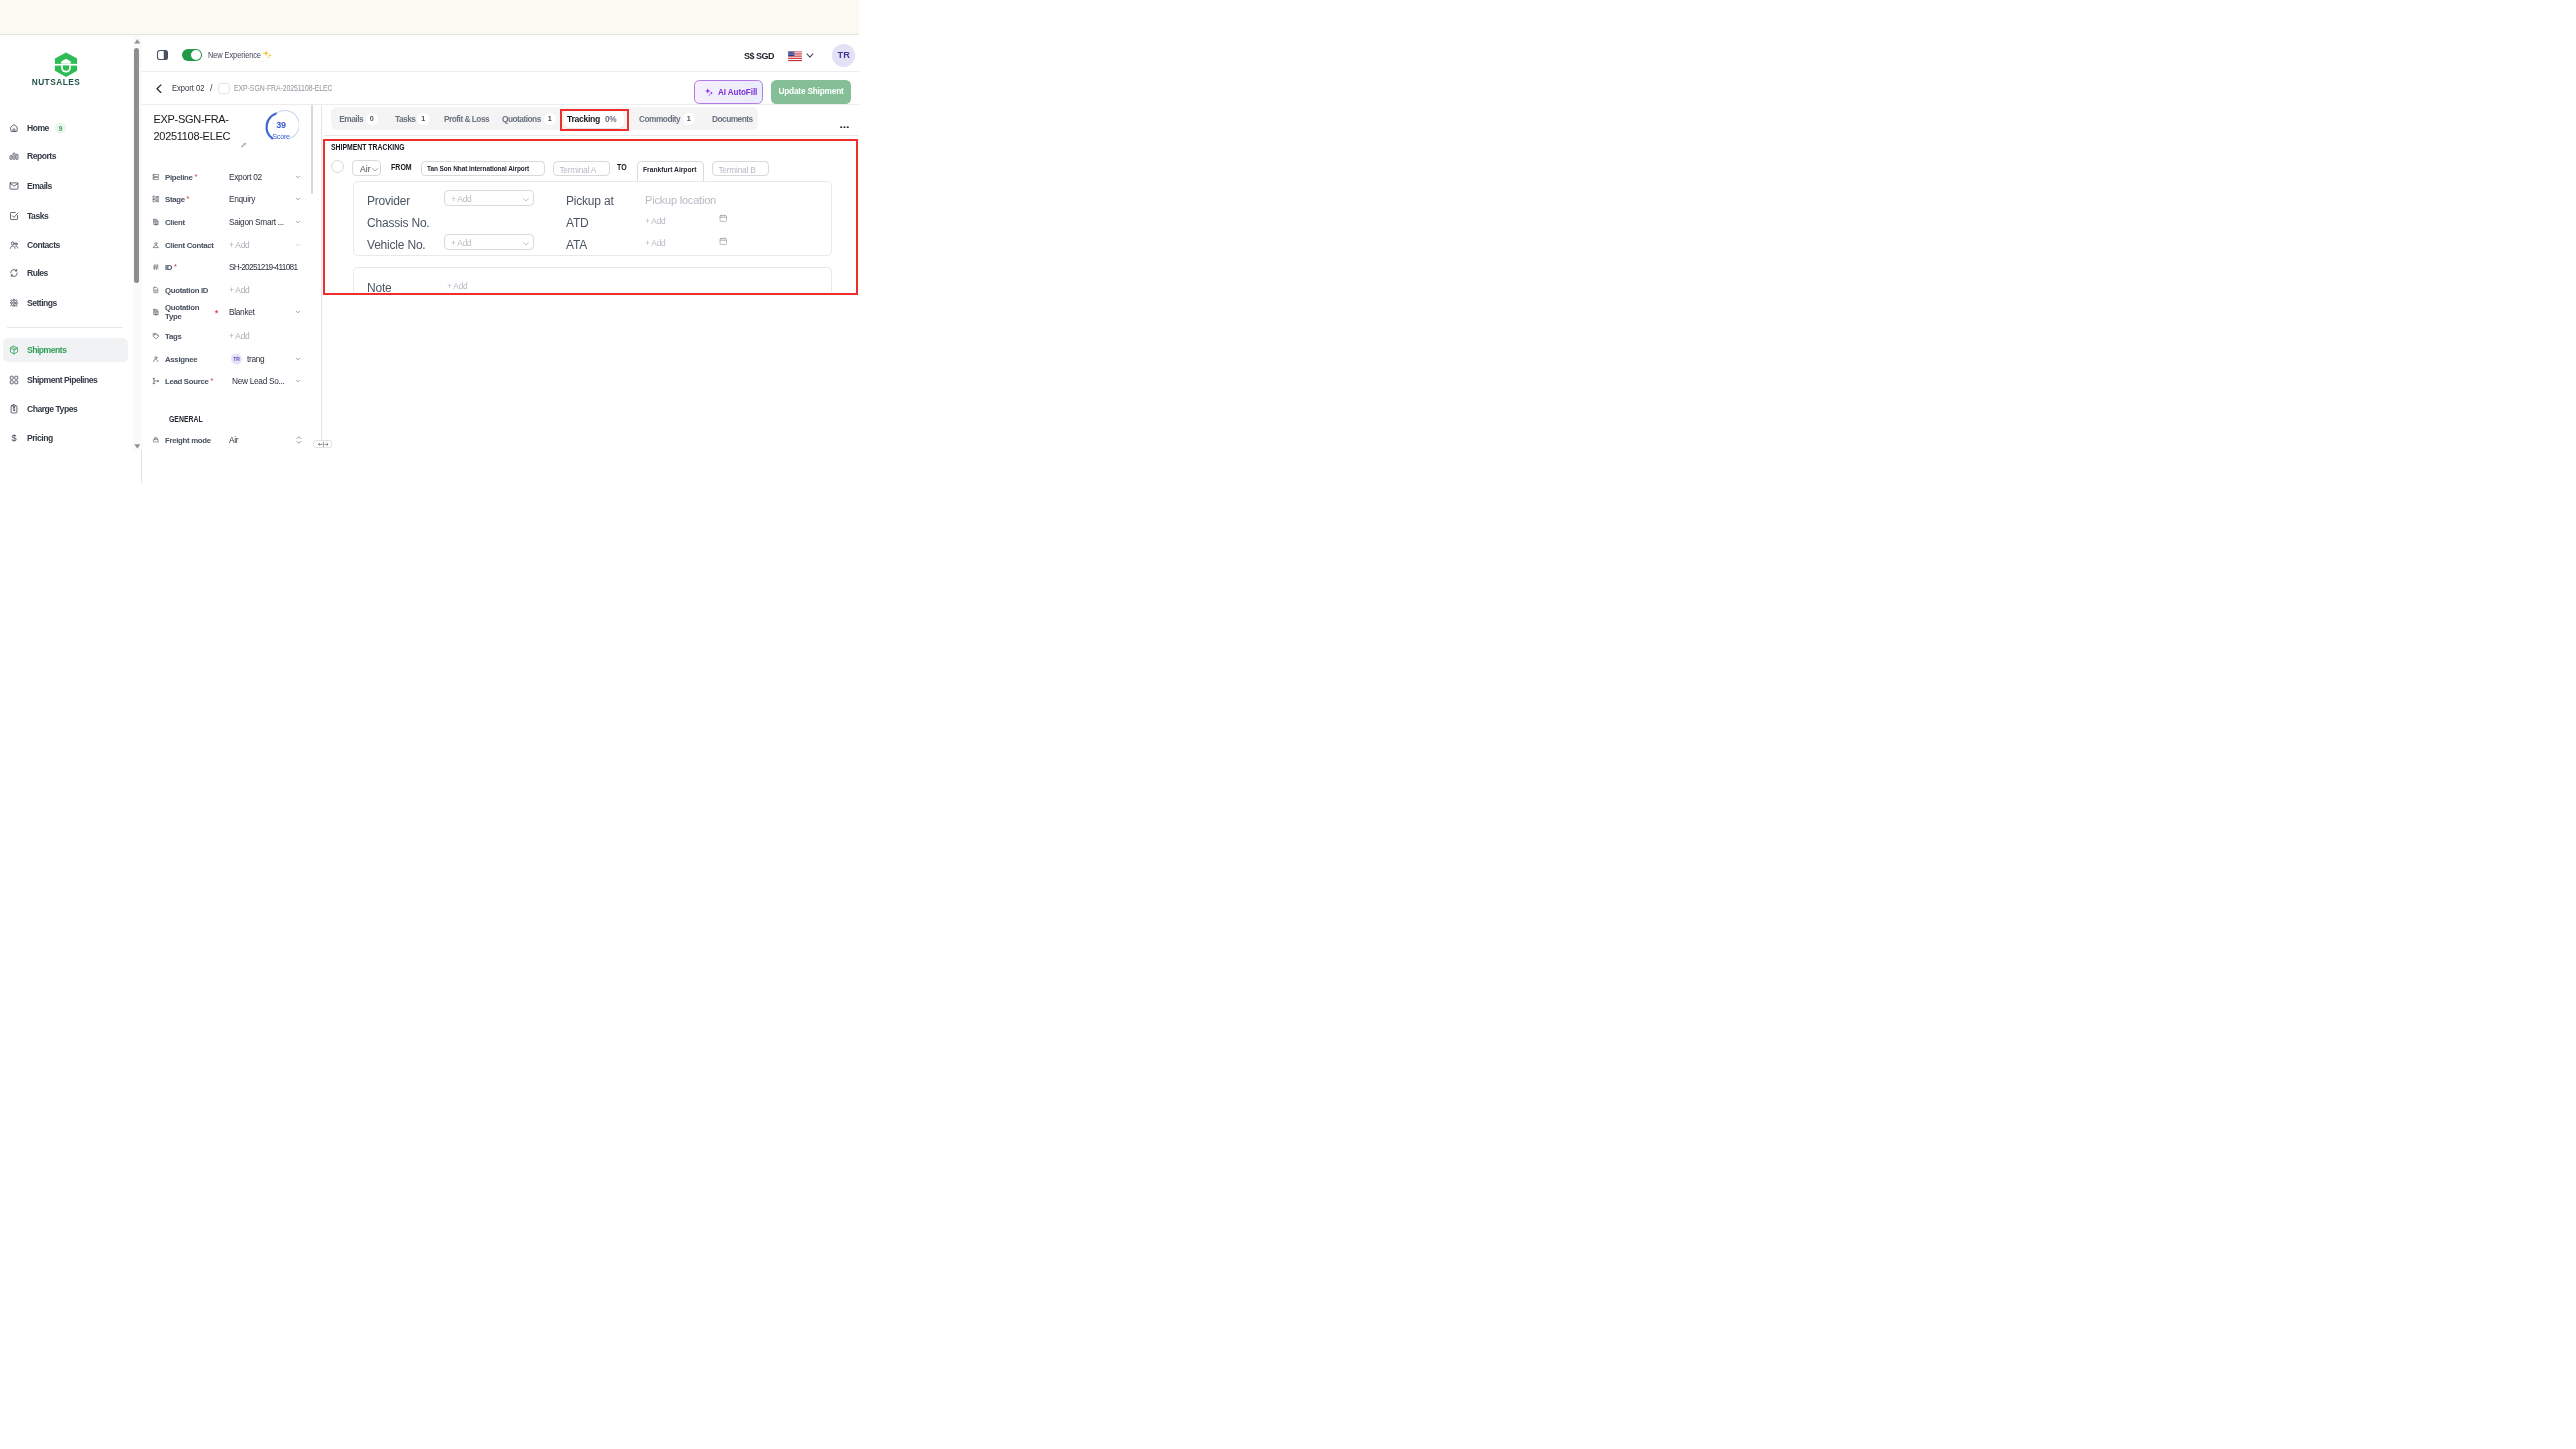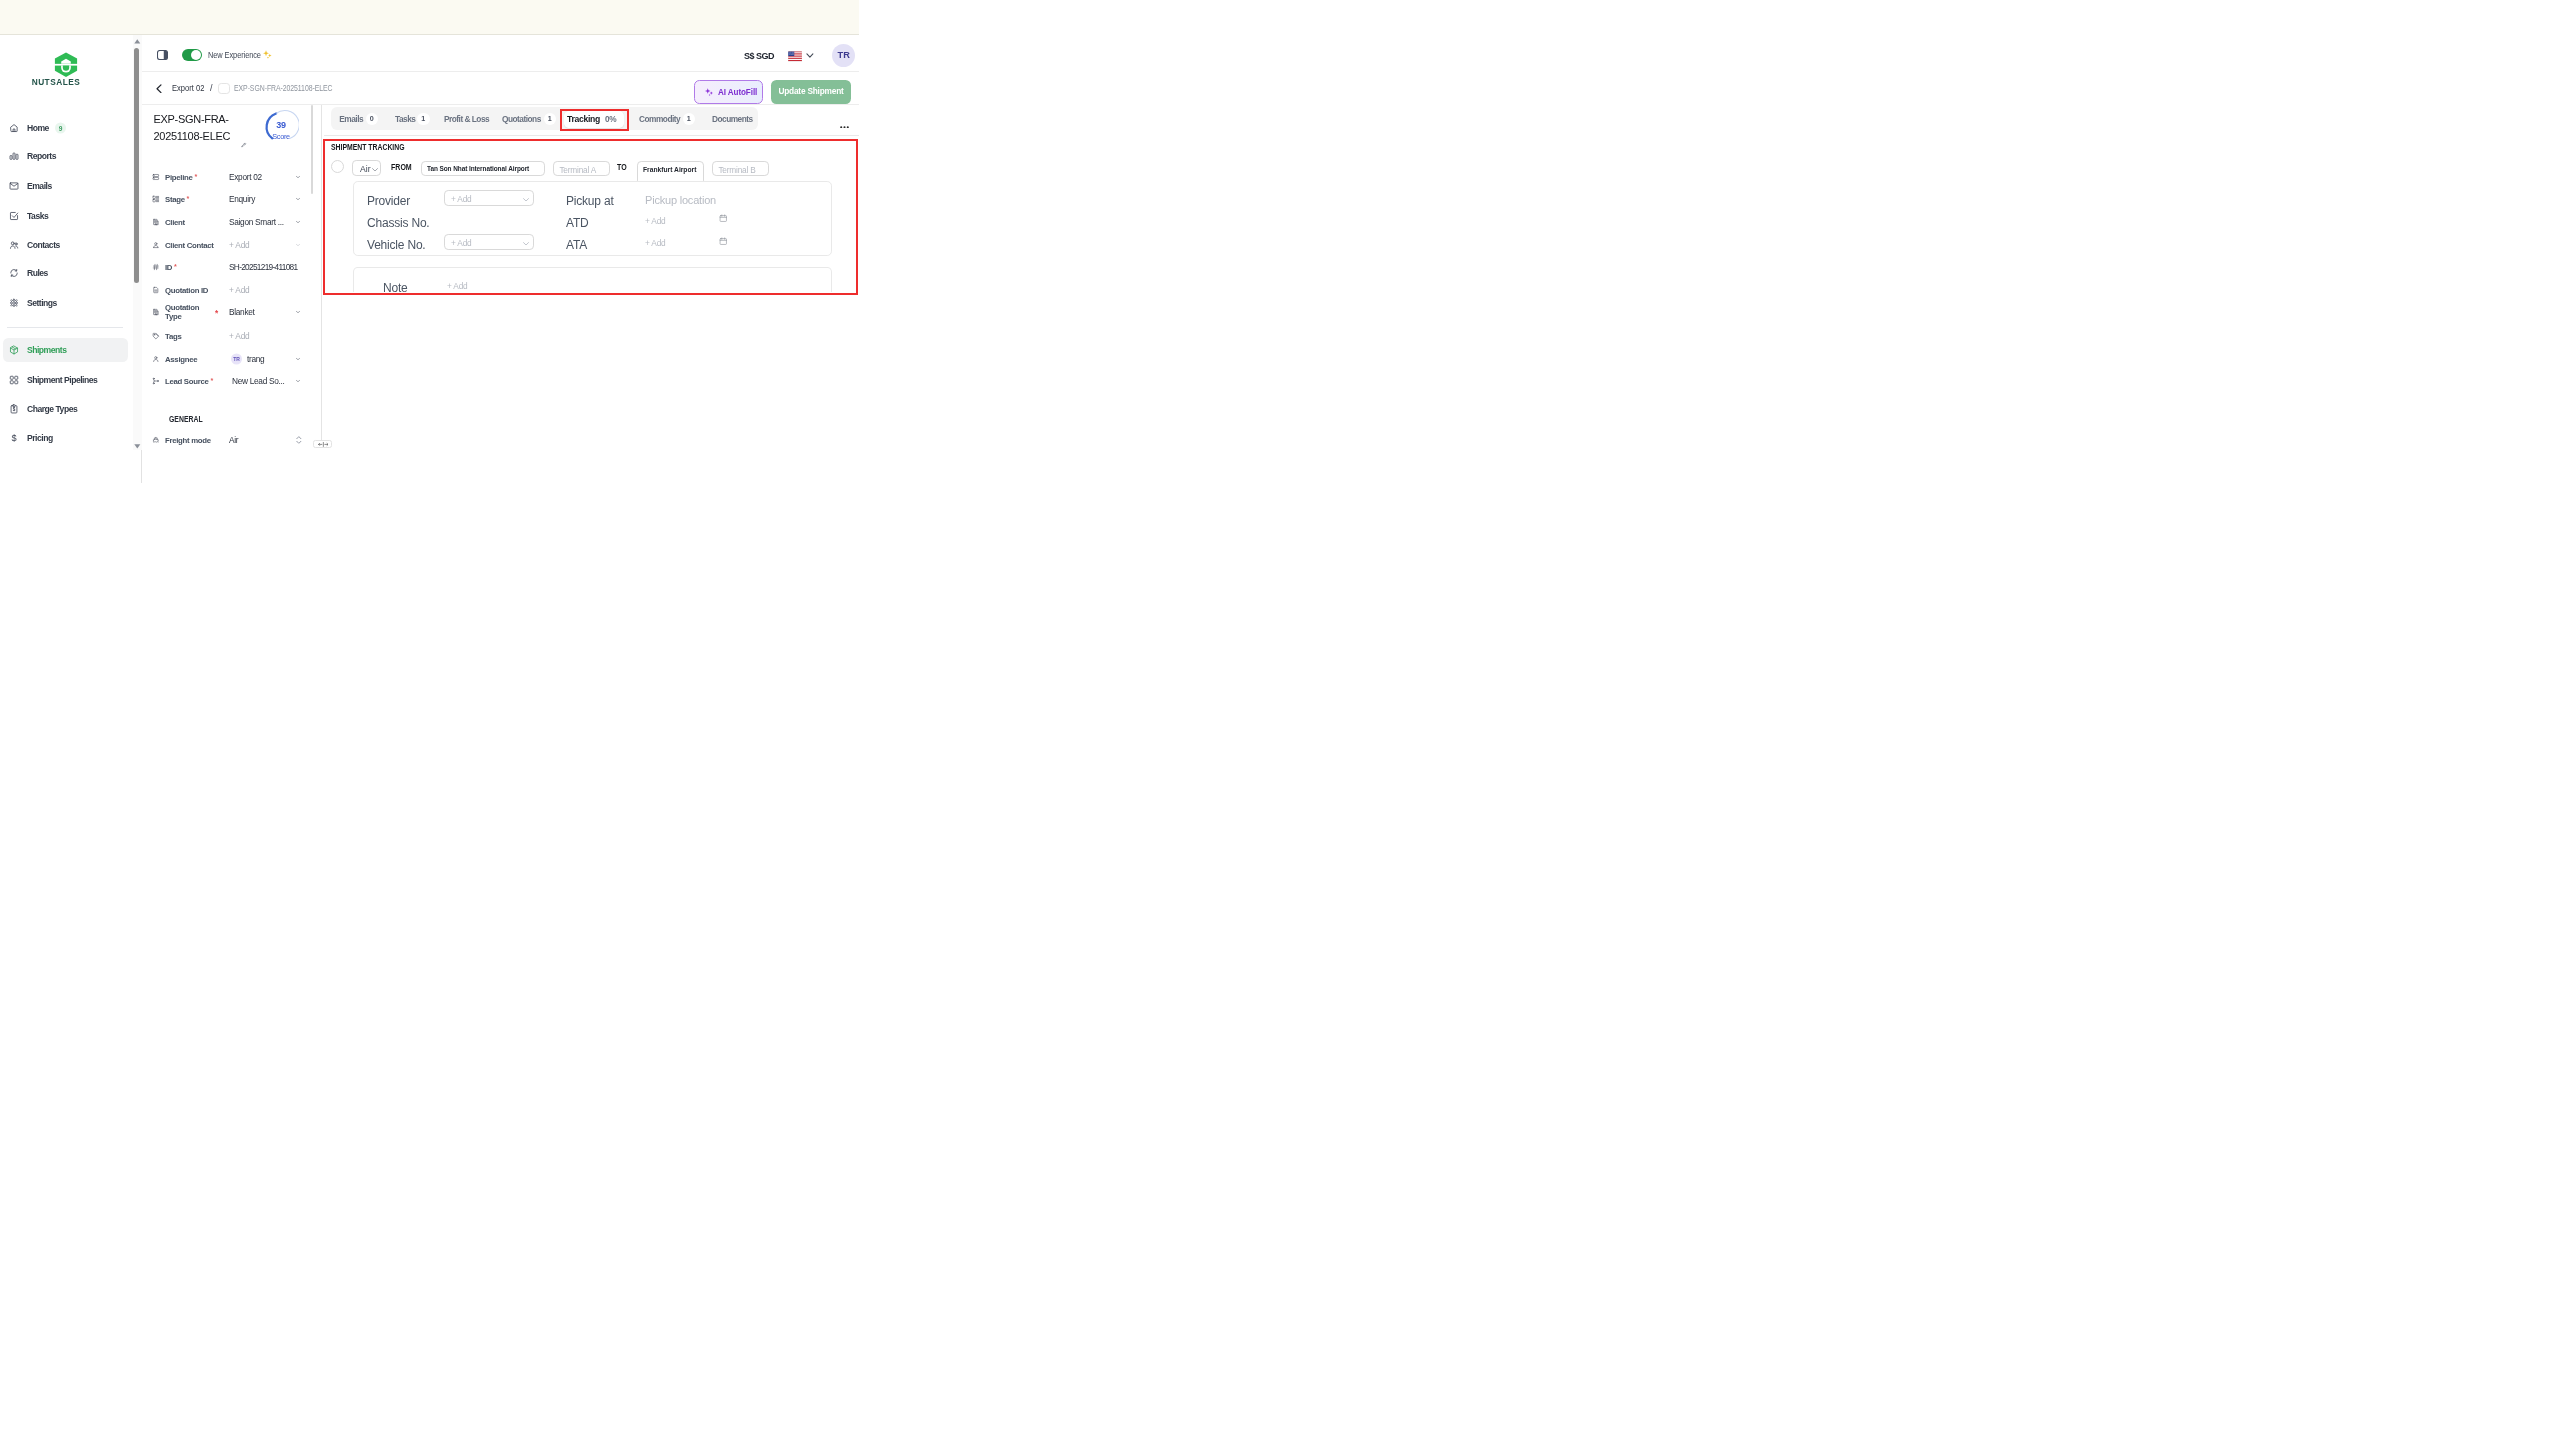--- a/index.html
+++ b/index.html
@@ -449,18 +449,18 @@
       </div>
       <div class="cardlab" style="left:212px;top:56px;">ATA</div>
       <div class="abs ph" style="left:291px;top:56px;">+ Add</div>
       <svg class="cal" style="left:365px;top:55px;" viewBox="0 0 24 24">
           <rect x="3" y="4.5" width="18" height="16.5" rx="2"></rect>
           <path d="M3 9.5 h18 M8 2.5 v4 M16 2.5 v4"></path>
         </svg>
     </div>
 
     <div class="abs" style="left:31px;top:162px;width:479px;height:25px;border:0.8px solid #e9e9e9;border-radius:4.8px;border-bottom:none;border-bottom-left-radius:0;border-bottom-right-radius:0;background:#fff;">
-      <div class="cardlab" style="left:13px;top:13px;margin-left:16px;">Note</div>
+      <div class="cardlab" style="left:13px;top:13px;">Note</div>
       <div class="abs ph" style="left:93px;top:13px;">+ Add</div>
     </div>
   </div>
 </div>
 
 
 </body></html>

